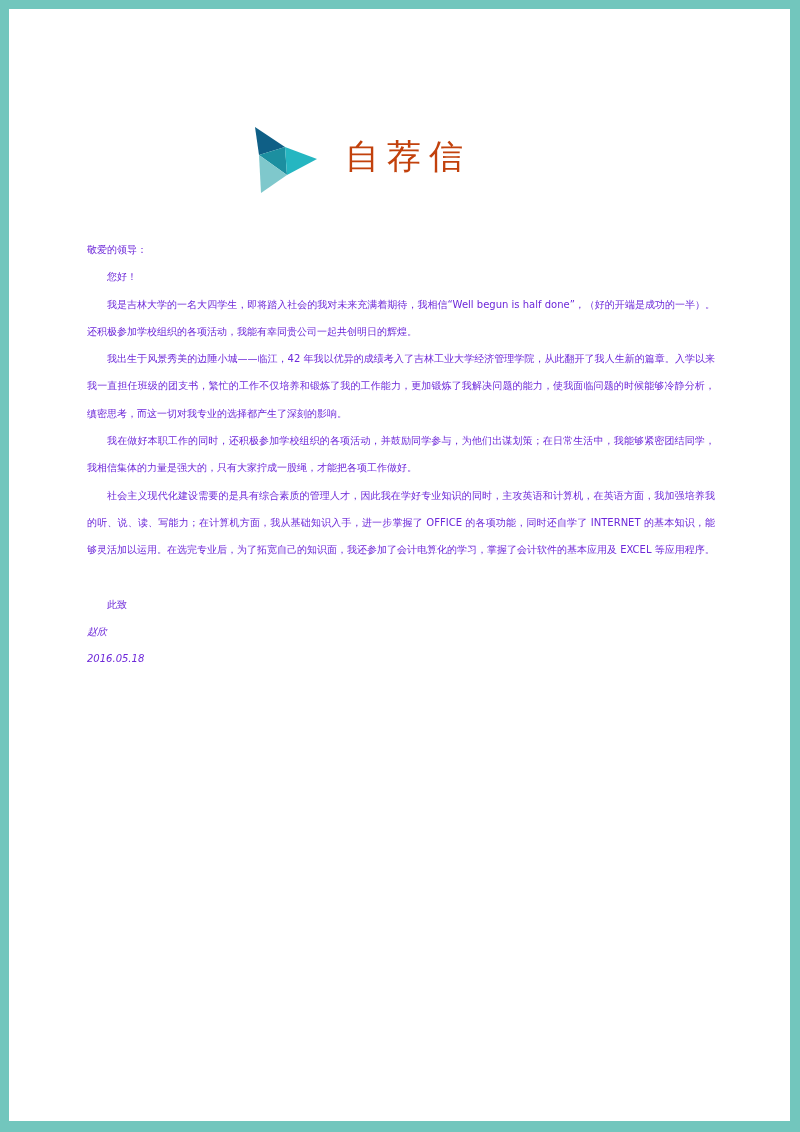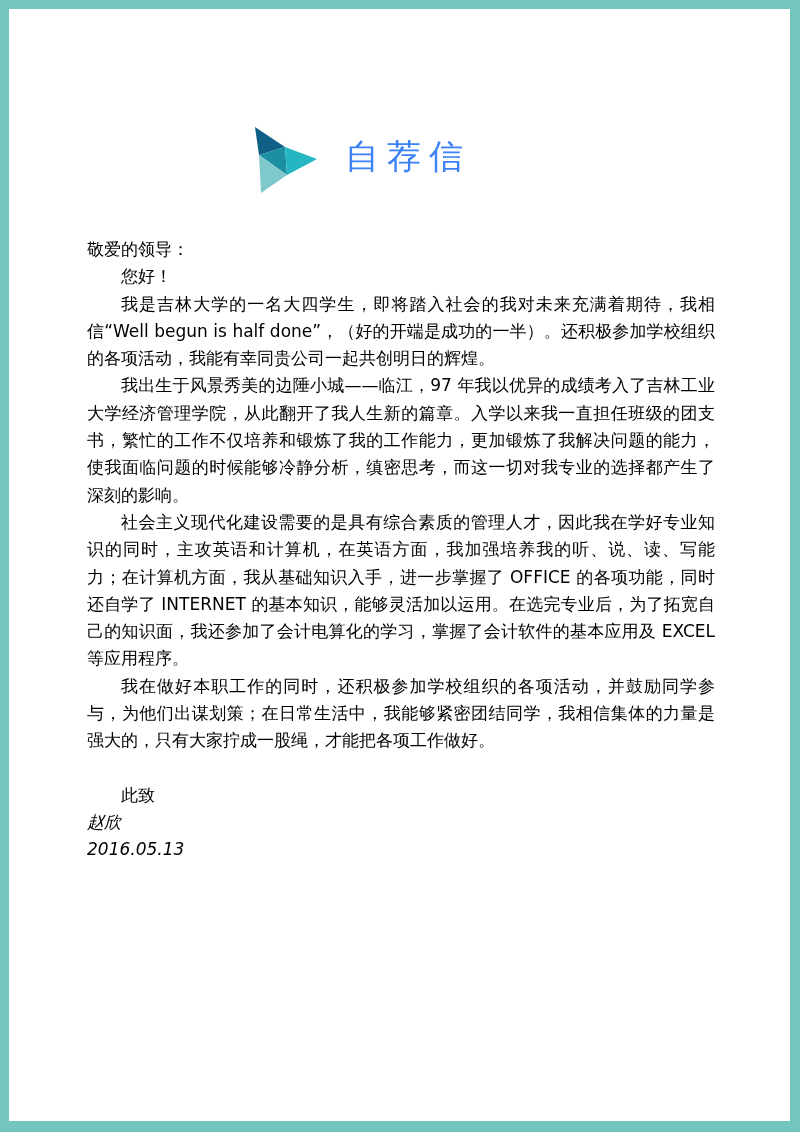--- a/index.html
+++ b/index.html
@@ -32,30 +32,30 @@
     }
     .logo {
       width: 72px;
       height: 72px;
       display: block;
     }
     .title {
       margin-left: 28px;
       font-size: 34px;
       letter-spacing: 8px;
-      color: #3b82f6;
+      color: #c2410c;
       font-weight: 300;
     }
     .letter {
       position: absolute;
       left: 78px;
       top: 227px;
       width: 628px;
-      color: #000000;
-      font-size: 17px;
+      color: #6d28d9;
+      font-size: 10px;
       line-height: 27.3px;
     }
     .letter p {
       margin: 0;
       text-align: justify;
     }
     .indent { text-indent: 2em; }
     .salutation { }
     .greeting { text-indent: 2em; }
     .spacer { height: 27px; }
@@ -84,22 +84,22 @@
 
       <polygon points="14,34 42,54 16,72" fill="#7fc8cc"></polygon>
     </svg>
     <div class="title">自荐信</div>
   </div>
 
   <div class="letter">
     <p class="salutation">敬爱的领导：</p>
     <p class="greeting">您好！</p>
     <p class="indent">我是吉林大学的一名大四学生，即将踏入社会的我对未来充满着期待，我相信“Well begun is half done”，（好的开端是成功的一半）。还积极参加学校组织的各项活动，我能有幸同贵公司一起共创明日的辉煌。</p>
-    <p class="indent">我出生于风景秀美的边陲小城——临江，97 年我以优异的成绩考入了吉林工业大学经济管理学院，从此翻开了我人生新的篇章。入学以来我一直担任班级的团支书，繁忙的工作不仅培养和锻炼了我的工作能力，更加锻炼了我解决问题的能力，使我面临问题的时候能够冷静分析，缜密思考，而这一切对我专业的选择都产生了深刻的影响。</p>
+    <p class="indent">我出生于风景秀美的边陲小城——临江，42 年我以优异的成绩考入了吉林工业大学经济管理学院，从此翻开了我人生新的篇章。入学以来我一直担任班级的团支书，繁忙的工作不仅培养和锻炼了我的工作能力，更加锻炼了我解决问题的能力，使我面临问题的时候能够冷静分析，缜密思考，而这一切对我专业的选择都产生了深刻的影响。</p>
+    <p class="indent">我在做好本职工作的同时，还积极参加学校组织的各项活动，并鼓励同学参与，为他们出谋划策；在日常生活中，我能够紧密团结同学，我相信集体的力量是强大的，只有大家拧成一股绳，才能把各项工作做好。</p>
     <p class="indent">社会主义现代化建设需要的是具有综合素质的管理人才，因此我在学好专业知识的同时，主攻英语和计算机，在英语方面，我加强培养我的听、说、读、写能力；在计算机方面，我从基础知识入手，进一步掌握了 OFFICE 的各项功能，同时还自学了 INTERNET 的基本知识，能够灵活加以运用。在选完专业后，为了拓宽自己的知识面，我还参加了会计电算化的学习，掌握了会计软件的基本应用及 EXCEL 等应用程序。</p>
-    <p class="indent">我在做好本职工作的同时，还积极参加学校组织的各项活动，并鼓励同学参与，为他们出谋划策；在日常生活中，我能够紧密团结同学，我相信集体的力量是强大的，只有大家拧成一股绳，才能把各项工作做好。</p>
     <div class="spacer"></div>
     <p class="indent">此致</p>
     <p class="sig sig-name">赵欣</p>
-    <p class="sig">2016.05.13</p>
+    <p class="sig">2016.05.18</p>
   </div>
 
 </div>
 
 </body></html>

